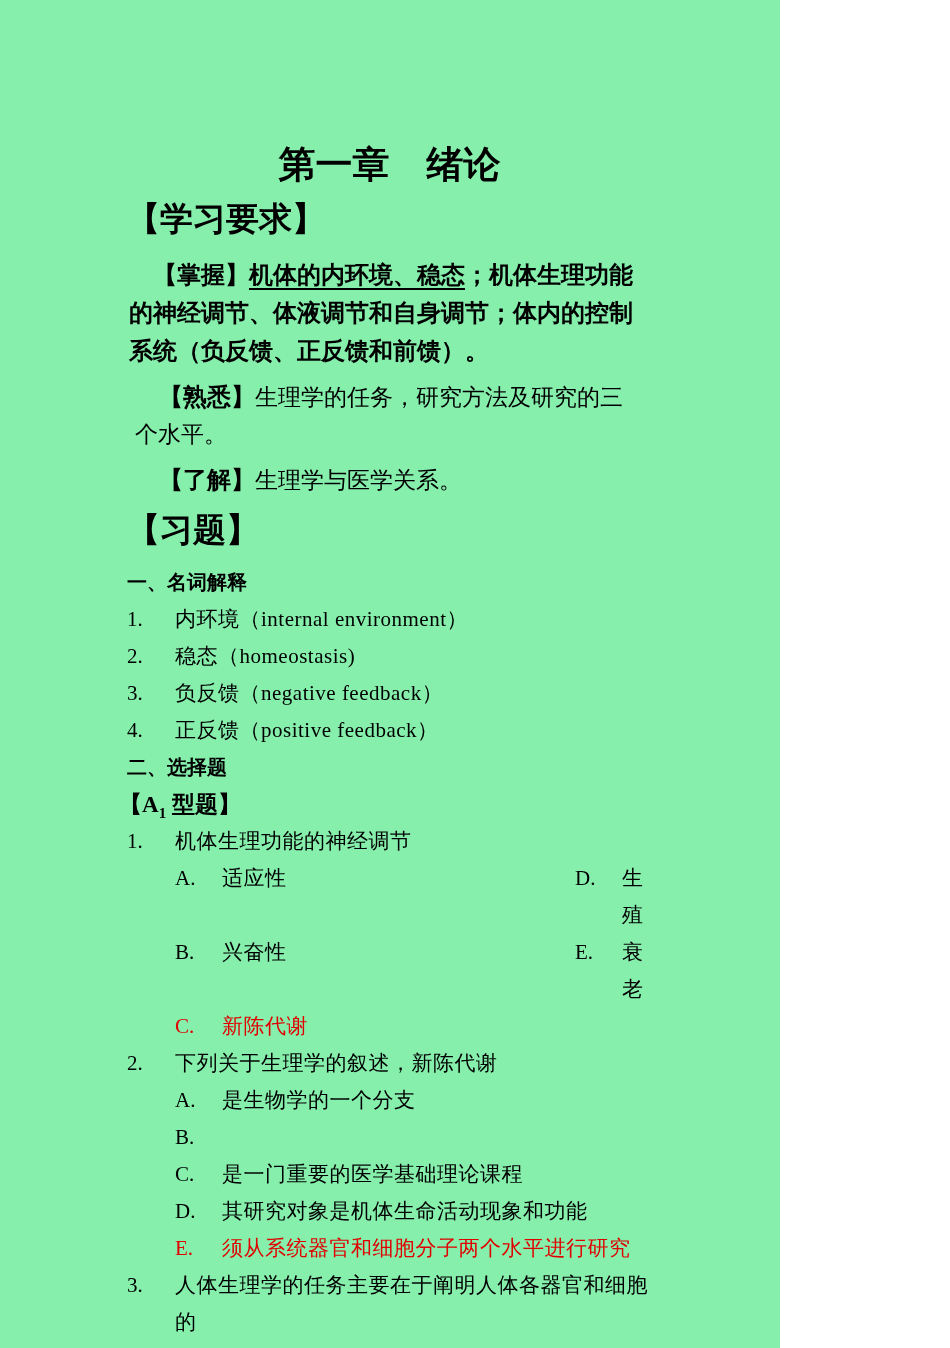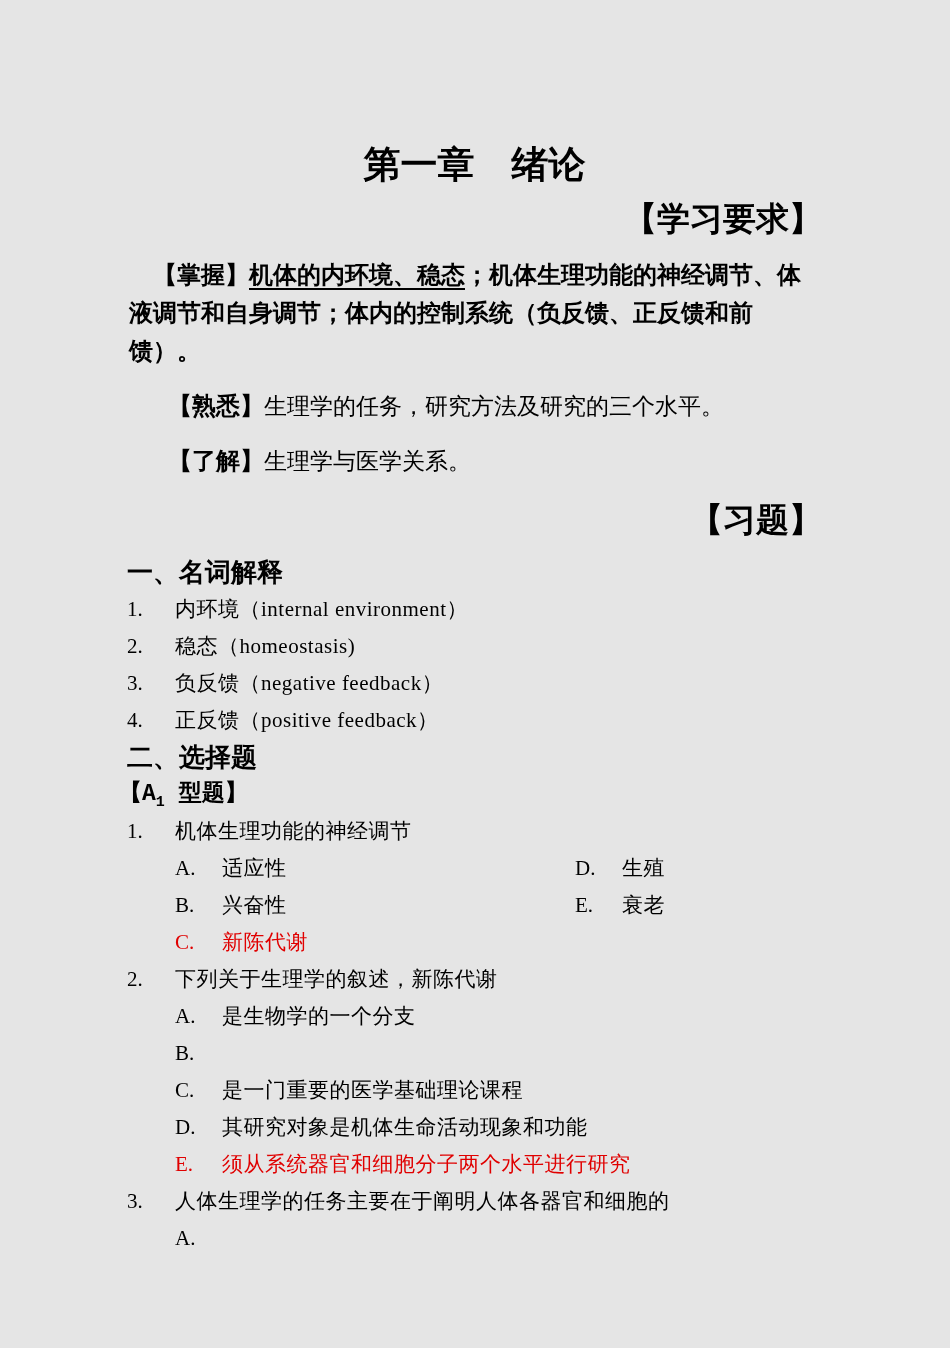--- a/index.html
+++ b/index.html
@@ -1,80 +1,80 @@
 <!DOCTYPE html>
 <html><head>
 <meta charset="utf-8">
 <style>
   html, body { margin: 0; padding: 0; background: #ffffff; }
   .page {
     position: relative;
-    width: 950px;
+    width: 780px;
     height: 1348px;
     box-sizing: border-box;
     padding: 142px 128px 0 127px;
-    background: #e5e5e5;
+    background: #86efac;
     color: #000000;
     font-family: "Liberation Serif", "DejaVu Serif", serif;
     overflow: hidden;
   }
   
   .chapter-title {
     margin: 0;
     font-family: "Liberation Sans", "DejaVu Sans", sans-serif;
     font-weight: bold;
     font-size: 37px;
     line-height: 46px;
     text-align: center;
   }
   .center-head {
     margin: 8px 0 14px;
     font-family: "Liberation Sans", "DejaVu Sans", sans-serif;
     font-weight: bold;
     font-size: 33px;
     line-height: 46px;
-    text-align: right;
+    text-align: left;
   }
   .center-head.exercises { margin: 2px 0 11px; }
   
   .req-grasp {
     margin: 2px;
     text-indent: 24px;
     font-family: "Liberation Sans", "DejaVu Sans", sans-serif;
     font-weight: bold;
     font-size: 24px;
     line-height: 38px;
   }
   .req-grasp .u {
     text-decoration: underline;
     text-underline-offset: 5px;
     text-decoration-thickness: 2px;
   }
   .req-line {
-    margin: 17px;
+    margin: 8px;
     text-indent: 24px;
     font-size: 23px;
     line-height: 37px;
   }
   .req-label {
     font-family: "Liberation Sans", "DejaVu Sans", sans-serif;
     font-weight: bold;
     font-size: 24px;
   }
   
   .sec-head {
     margin: 0;
     font-family: "Liberation Sans", "DejaVu Sans", sans-serif;
     font-weight: bold;
-    font-size: 26px;
+    font-size: 20px;
     line-height: 37px;
   }
   .type-head {
     margin: 0 0 0 -8px;
-    font-family: Liberation Mono, monospace;
+    font-family: Liberation Serif, serif;
     font-weight: bold;
     font-size: 23px;
     line-height: 37px;
   }
   .type-head sub { font-size: 15px; line-height: 0; }
   
   .row { display: flex; font-size: 21px; line-height: 37px; }
   .num { width: 48px; flex: none; }
   .txt { letter-spacing: 0.5px; }
   .opts { padding-left: 48px; }

